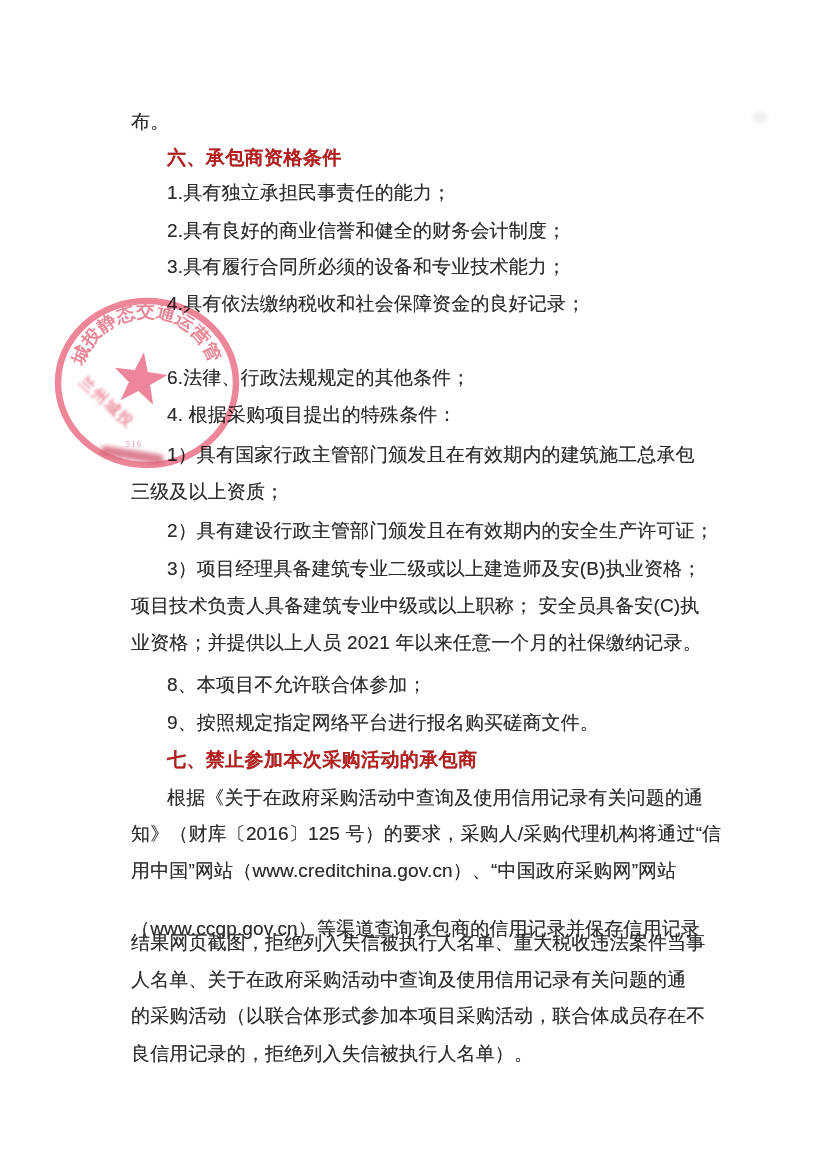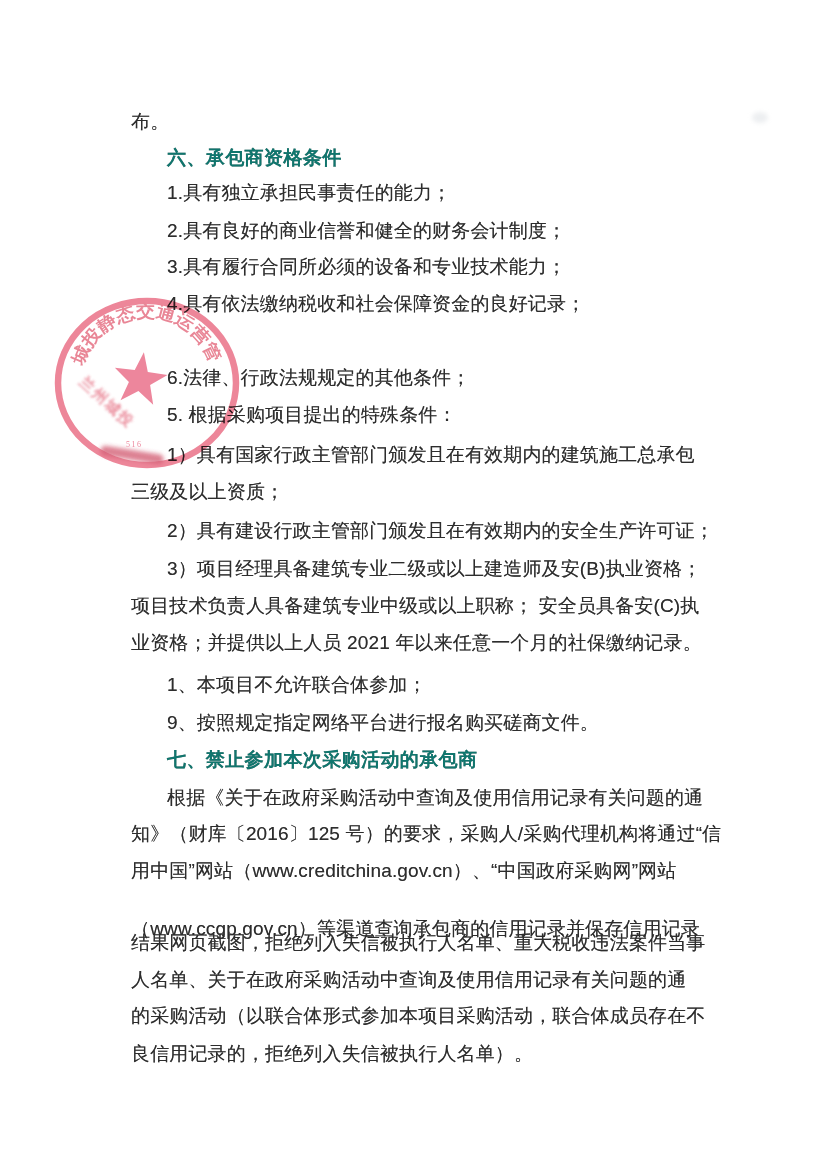--- a/index.html
+++ b/index.html
@@ -10,21 +10,21 @@
   }
   .page{position:absolute;left:0;top:0;width:826px;height:1168px;background:#ffffff;}
   .ln{
     position:absolute;left:131px;white-space:pre;
     font-size:19px;line-height:25px;letter-spacing:0.15px;
     color:#2d2d2d;
     font-family:"Liberation Sans","Liberation Serif",serif;
     text-shadow:0 0 0.4px rgba(40,40,40,0.55);
   }
   .ind{left:167px;}
-  .hd{font-weight:700;letter-spacing:0.4px;color:#0f766e;}
+  .hd{font-weight:700;letter-spacing:0.4px;color:#b91c1c;}
   .seal{
     position:absolute;left:50px;top:292px;width:200px;height:190px;
     mix-blend-mode:multiply;opacity:0.95;
   }
   .smudge{
     position:absolute;left:752px;top:112px;width:16px;height:11px;
     background:#edeff1;border-radius:50%;filter:blur(2px);
   }
 </style>
 </head>
@@ -32,28 +32,28 @@
 
 <div class="page">
 
   <div class="ln" style="top:109px">布。</div>
   <div class="ln ind hd" style="top:145px">六、承包商资格条件</div>
   <div class="ln ind" style="top:180px">1.具有独立承担民事责任的能力；</div>
   <div class="ln ind" style="top:218px">2.具有良好的商业信誉和健全的财务会计制度；</div>
   <div class="ln ind" style="top:254px">3.具有履行合同所必须的设备和专业技术能力；</div>
   <div class="ln ind" style="top:291px">4.具有依法缴纳税收和社会保障资金的良好记录；</div>
   <div class="ln ind" style="top:365px">6.法律、行政法规规定的其他条件；</div>
-  <div class="ln ind" style="top:402px">5. 根据采购项目提出的特殊条件：</div>
+  <div class="ln ind" style="top:402px">4. 根据采购项目提出的特殊条件：</div>
   <div class="ln ind" style="top:442px">1）具有国家行政主管部门颁发且在有效期内的建筑施工总承包</div>
   <div class="ln" style="top:479px">三级及以上资质；</div>
   <div class="ln ind" style="top:518px">2）具有建设行政主管部门颁发且在有效期内的安全生产许可证；</div>
   <div class="ln ind" style="top:556px">3）项目经理具备建筑专业二级或以上建造师及安(B)执业资格；</div>
   <div class="ln" style="top:593px">项目技术负责人具备建筑专业中级或以上职称； 安全员具备安(C)执</div>
   <div class="ln" style="top:630px">业资格；并提供以上人员 2021 年以来任意一个月的社保缴纳记录。</div>
-  <div class="ln ind" style="top:672px">1、本项目不允许联合体参加；</div>
+  <div class="ln ind" style="top:672px">8、本项目不允许联合体参加；</div>
   <div class="ln ind" style="top:710px">9、按照规定指定网络平台进行报名购买磋商文件。</div>
   <div class="ln ind hd" style="top:747px">七、禁止参加本次采购活动的承包商</div>
   <div class="ln ind" style="top:785px">根据《关于在政府采购活动中查询及使用信用记录有关问题的通</div>
   <div class="ln" style="top:821px">知》（财库〔2016〕125 号）的要求，采购人/采购代理机构将通过“信</div>
   <div class="ln" style="top:858px">用中国”网站（www.creditchina.gov.cn）、“中国政府采购网”网站</div>
   <div class="ln" style="top:916px">（www.ccgp.gov.cn）等渠道查询承包商的信用记录并保存信用记录</div>
   <div class="ln" style="top:930px">结果网页截图，拒绝列入失信被执行人名单、重大税收违法案件当事</div>
   <div class="ln" style="top:967px">人名单、关于在政府采购活动中查询及使用信用记录有关问题的通</div>
   <div class="ln" style="top:1003px">的采购活动（以联合体形式参加本项目采购活动，联合体成员存在不</div>
   <div class="ln" style="top:1041px">良信用记录的，拒绝列入失信被执行人名单）。</div>

